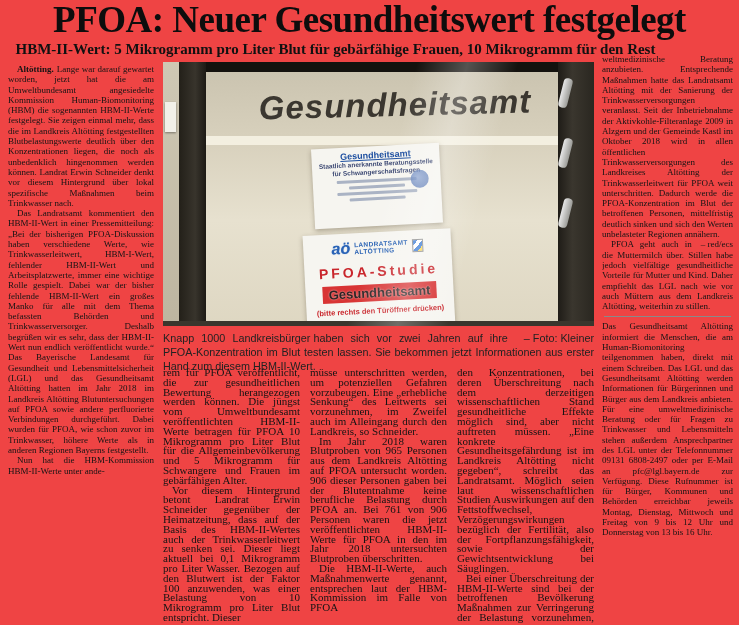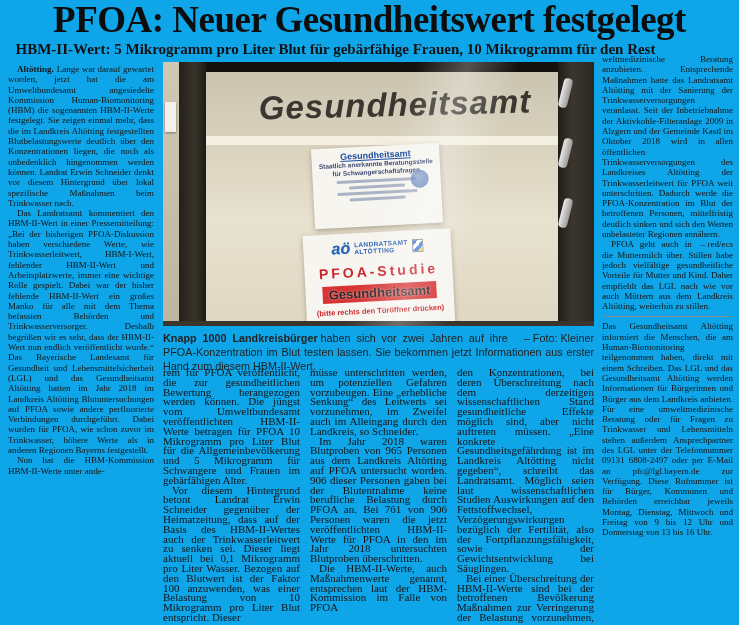--- a/index.html
+++ b/index.html
@@ -1,16 +1,16 @@
 <!DOCTYPE html>
 <html lang="de"><head>
 <meta charset="utf-8">
 <style>
   html,body{margin:0;padding:0;background:#e8e8e8;}
-  #page{position:relative;width:739px;height:625px;background:#0ea5e9;overflow:hidden;
+  #page{position:relative;width:739px;height:625px;background:#ef4444;overflow:hidden;
         font-family:"Liberation Serif",serif;color:#141414;}
 
   
   .headline{position:absolute;left:0;top:-2px;width:739px;text-align:center;
             font-size:37px;font-weight:bold;letter-spacing:-0.5px;white-space:nowrap;color:#0d0d0d;}
   .subhead{position:absolute;left:0;top:41px;width:671px;text-align:center;
            font-size:15px;font-weight:bold;color:#111;}
 
   
   .col{position:absolute;overflow:hidden;text-align:justify;hyphens:auto;-webkit-hyphens:auto;}
@@ -72,21 +72,21 @@
   .p2-highlight{display:inline-block;background:#d83434;color:#2d2424;
                 font-family:"Liberation Sans",sans-serif;font-weight:bold;font-size:13px;
                 padding:1px 6px;text-shadow:0 0 2px rgba(255,255,255,.7);}
   .p2-note{margin-top:5px;text-align:center;font-family:"Liberation Sans",sans-serif;
            font-weight:bold;font-size:7.5px;color:#c9252b;}
 
   
   .caption{position:absolute;left:163px;top:332px;width:431px;
            font-family:"Liberation Sans",sans-serif;font-size:10.8px;line-height:13.8px;
            color:#222;text-align:justify;}
-  .cap-lead{font-weight:bold;margin-right:3px;}
+  .cap-lead{font-weight:normal;margin-right:3px;}
   .cap-credit{float:right;margin-left:16px;}
 </style>
 </head>
 <body>
 
 <div id="page">
 
   <div class="headline">PFOA: Neuer Gesundheitswert festgelegt</div>
   <div class="subhead">HBM-II-Wert: 5 Mikrogramm pro Liter Blut für gebärfähige Frauen, 10 Mikrogramm für den Rest</div>
 

